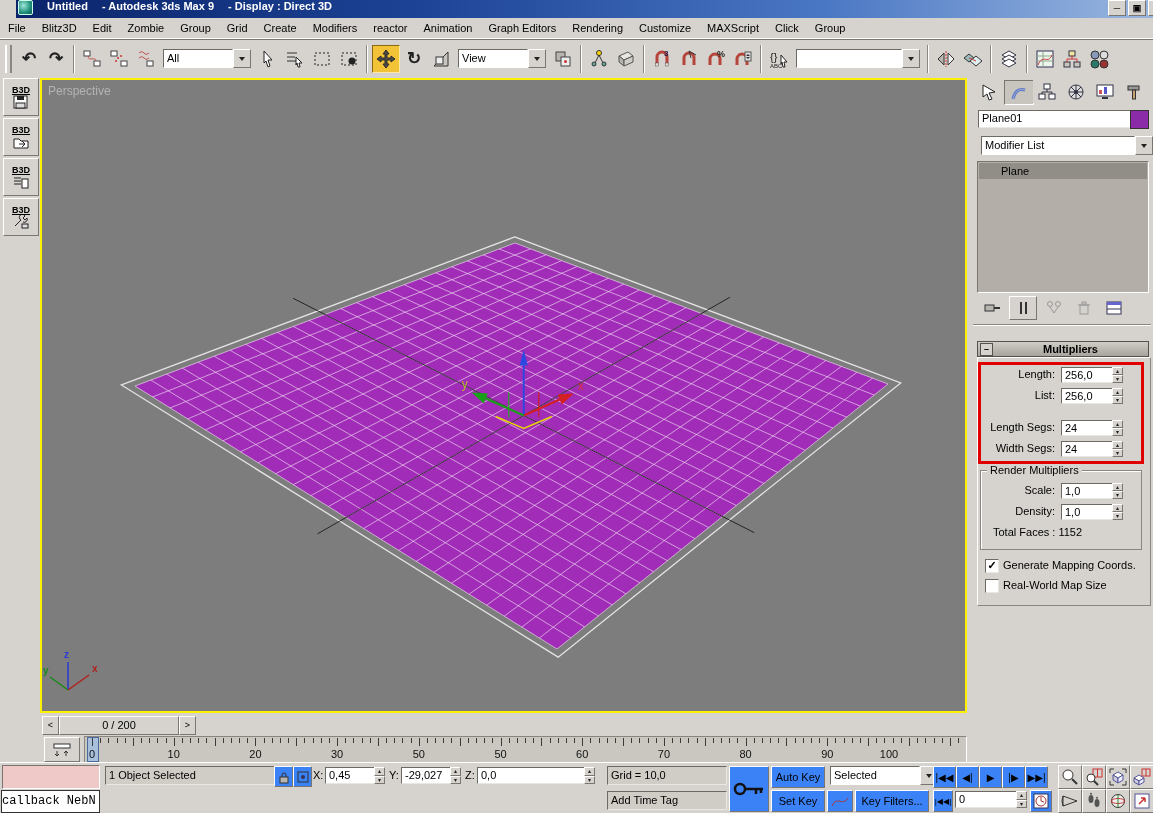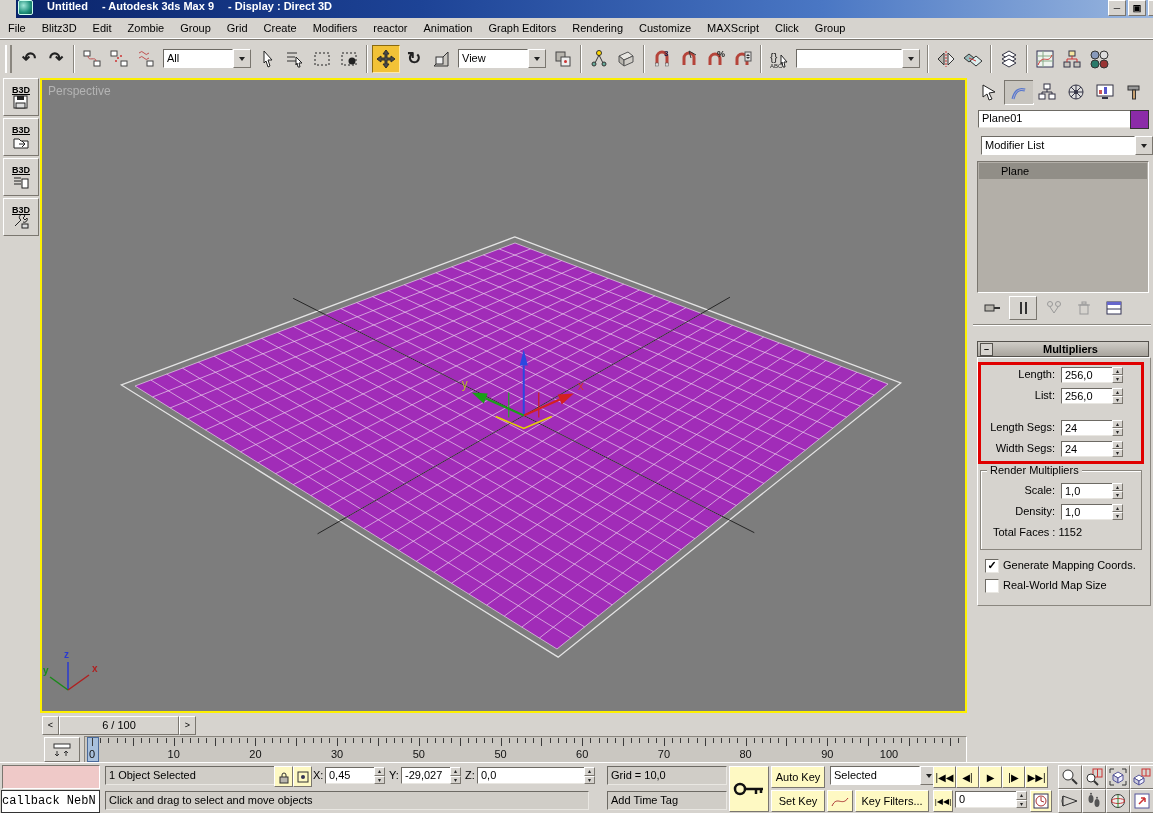--- a/index.html
+++ b/index.html
@@ -57,21 +57,21 @@
   #ruler{left:84px;top:1px;width:881px;height:25px;background:#cac7c1;border:1px solid;border-color:#8a867f #fff #fff #8a867f;overflow:hidden}
   .tick{position:absolute;top:1px;width:1px;background:#3a3a3a}
   .tick-label{position:absolute;top:11px;transform:translateX(-50%);font-size:11px;color:#111}
   #framemarker{position:absolute;left:2px;top:0;width:10px;height:23px;background:#a8c0dc;border:1px solid #4a6a9a}
   
   #statusbar{left:0;top:762px;width:1153px;height:51px;background:#d6d3ce;border-top:1px solid #fff}
   .slabel{position:absolute;font-size:11px;line-height:19px}
   #minilistener{left:2px;top:2px;width:96px;height:22px;background:#efc9c8;border:1px solid;border-color:#7a766f #fff #fff #7a766f}
   #callbackbox{left:1px;top:27px;width:97px;height:21px;background:#fff;border:1px solid #333;
     font-family:"Liberation Mono",monospace;font-size:12px;line-height:20px;white-space:nowrap;overflow:hidden}
-  .sbtn{position:absolute;background:#fef9c3;display:flex;align-items:center;justify-content:center;font-size:10px}
+  .sbtn{position:absolute;background:#3b82f6;display:flex;align-items:center;justify-content:center;font-size:10px}
   .spin{position:absolute;width:11px;display:flex;flex-direction:column}
   .spin span{flex:1;background:#d6d3ce;border:1px solid;border-color:#fff #7a766f #7a766f #fff;
     display:flex;align-items:center;justify-content:center;font-size:6px;line-height:6px;color:#222}
   .navbtn{position:absolute;width:22px;height:22px;background:#d6d3ce;display:flex;align-items:center;justify-content:center}
   
   #cpanel{left:971px;top:76px;width:182px;height:686px;background:#d6d3ce}
   .cptab{position:absolute;width:28px;height:23px;top:4px;background:#d6d3ce;display:flex;align-items:center;justify-content:center}
   .cptab.active{background:#c8c5bf;border:1px solid;border-color:#7a766f #fff #fff #7a766f}
   #stacklist{left:6px;top:85px;width:170px;height:130px;background:#b3afa8;border:1px solid;border-color:#7a766f #fff #fff #7a766f}
   #stackrow{margin:1px;height:16px;background:#918e87;color:#000;padding-left:22px;line-height:16px;font-size:11px}
@@ -431,21 +431,21 @@
       <line x1="26" y1="610" x2="47" y2="595" stroke="#b02020" stroke-width="1.5" opacity="1"></line>
       <text x="22" y="578" fill="#2a3ad0" font-size="10" font-weight="bold">z</text>
       <text x="1" y="594" fill="#1a8a1a" font-size="10" font-weight="bold">y</text>
       <text x="50" y="592" fill="#b02020" font-size="10" font-weight="bold">x</text>
     </svg>
   <div id="vplabel" class="abs">Perspective</div>
 </div>
 
 <div id="timeslider" class="abs">
   <span class="tsbtn raised">&lt;</span>
-  <span id="tshandle" class="raised">6 / 100</span>
+  <span id="tshandle" class="raised">0 / 200</span>
   <span class="tsbtn raised">&gt;</span>
 </div>
 
 <div id="trackbar" class="abs">
   <span id="minicurve" class="abs raised">
     <svg width="18" height="14">
         <rect x="1" y="1" width="16" height="4" fill="#fff" stroke="#333"></rect>
         <path d="M4,8 l0,5 m-2,-2 l2,2 l2,-2 M13,13 l0,-5 m-2,2 l2,-2 l2,2" stroke="#333" fill="none"></path>
       </svg>
   </span>
@@ -604,21 +604,20 @@
     </span>
   <span class="slabel" style="left:465px;top:3px">Z:</span>
   <div class="field abs" style="left:477px;top:4px;width:104px;height:15px">0,0</div>
   <span class="spin" style="left:584px;top:4px;height:17px">
       <span>▴</span>
       <span>▾</span>
     </span>
 
   <div class="field abs" style="left:607px;top:3px;width:112px;height:17px;background:#d0cdc7;line-height:17px">Grid = 10,0</div>
 
-  <div class="field abs" style="left:105px;top:28px;width:476px;height:17px;background:#d0cdc7;line-height:17px">Click and drag to select and move objects</div>
   <div class="field abs" style="left:607px;top:28px;width:112px;height:17px;background:#d0cdc7;line-height:17px">Add Time Tag</div>
 
   <span class="sbtn raised" style="left:729px;top:3px;width:38px;height:44px">
     <svg width="34" height="22">
         <circle cx="8" cy="11" r="5" stroke="#111" stroke-width="2.5" fill="none"></circle>
         <line x1="13" y1="11" x2="31" y2="11" stroke="#111" stroke-width="2.5"></line>
         <line x1="24" y1="11" x2="24" y2="16" stroke="#111" stroke-width="2.5"></line>
         <line x1="29" y1="11" x2="29" y2="15" stroke="#111" stroke-width="2.5"></line>
       </svg>
   </span>

